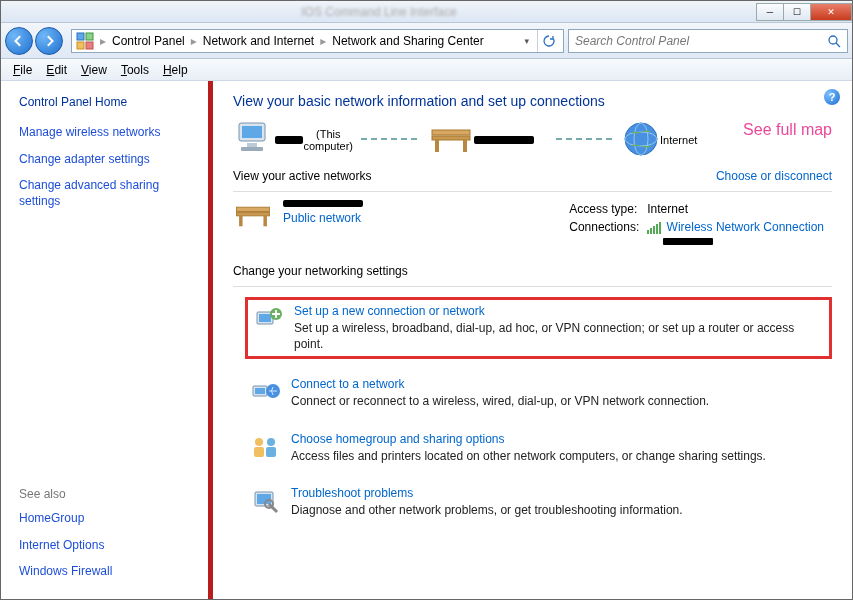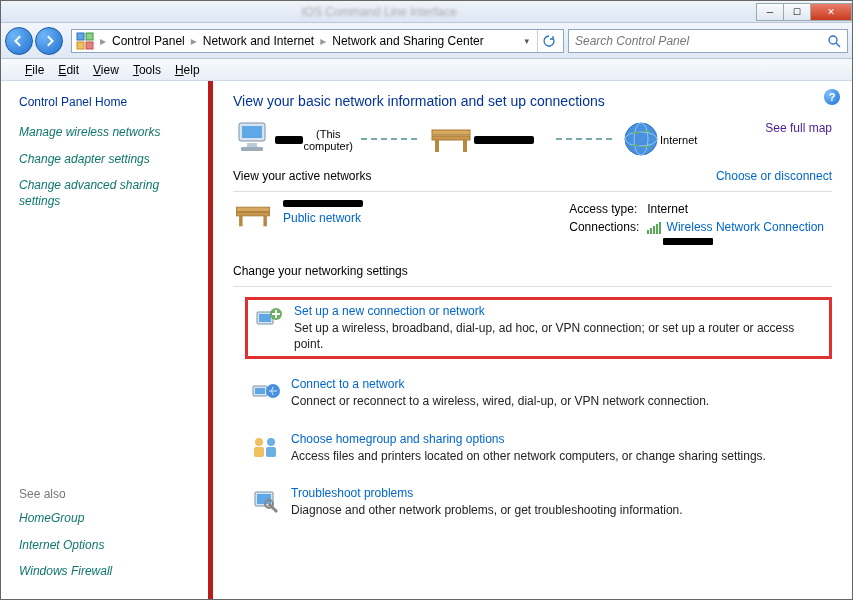--- a/index.html
+++ b/index.html
@@ -20,41 +20,41 @@
 .addr-icon { width: 18px; height: 18px; margin-right: 4px; }
 .crumb { padding: 0 4px; cursor: default; }
 .crumb-sep { color: #999; padding: 0 2px; }
 .addr-end { margin-left: auto; display: flex; align-items: center; gap: 4px; }
 .addr-dd { color: #555; font-size: 9px; padding: 0 4px; }
 .refresh { width: 22px; height: 22px; border-left: 1px solid #ccd; display: flex; align-items: center; justify-content: center; color: #2a6fc0; }
 .searchbox { width: 280px; height: 24px; border: 1px solid #8fa6bf; background: #fff; margin-left: 4px; display: flex; align-items: center; font-size: 12px; padding: 0 6px; color: #777; font-style: italic; }
 .searchbox .mag { margin-left: auto; color: #2a6fc0; }
 
 
-.menubar { height: 22px; background: linear-gradient(#f7fafd,#e8eff7); border-bottom: 1px solid #cfdae8; display: flex; align-items: center; font-size: 12px; padding: 0 24px; }
+.menubar { height: 22px; background: linear-gradient(#f7fafd,#e8eff7); border-bottom: 1px solid #cfdae8; display: flex; align-items: center; font-size: 12px; padding: 0 12px; }
 .menubar span { margin-right: 14px; text-decoration: underline; text-decoration-color: transparent; }
 .menubar span::first-letter { text-decoration: underline; }
 
 
 .body { display: flex; height: calc(100% - 80px); }
 .sidebar { width: 212px; background: #fff; border-right: 5px solid #b91c1c; padding: 14px 12px 8px 18px; font-size: 12px; display: flex; flex-direction: column; }
 .sidebar .home { color: #003399; margin-bottom: 16px; }
-.sidebar a { color: #0f766e; display: block; margin-bottom: 11px; line-height: 1.3; cursor: default; font-style: italic; }
+.sidebar a { color: #1d4ed8; display: block; margin-bottom: 11px; line-height: 1.3; cursor: default; }
 .sidebar .seealso { margin-top: auto; color: #777; margin-bottom: 10px; }
 .help-icon { position: absolute; right: 12px; top: 88px; width: 16px; height: 16px; border-radius: 50%; background: radial-gradient(circle at 30% 30%, #7fc0ff, #1a6fd0); color: #fff; font-size: 11px; display: flex; align-items: center; justify-content: center; font-weight: bold; }
 
 .main { flex: 1; padding: 12px 20px 10px 20px; font-size: 12px; overflow: hidden; }
 .main h1 { color: #003399; font-size: 14px; font-weight: normal; margin-bottom: 12px; }
 .netmap { display: flex; align-items: center; justify-content: center; gap: 8px; position: relative; }
 .node { display: flex; flex-direction: row; align-items: center; width: 120px; }
 .node .ico { height: 36px; display: flex; align-items: center; justify-content: center; }
 .node .lbl { font-size: 11px; text-align: center; margin-top: 2px; }
 .node .redact { background: #000; height: 8px; width: 80px; margin-top: 2px; border-radius: 2px; }
 .connline { flex: 1; height: 2px; background: repeating-linear-gradient(90deg,#7aa 0 6px,transparent 6px 10px); max-width: 90px; }
-.fullmap { position: absolute; right: 0; top: 0; color: #4c1d95; font-size: 12px; }
+.fullmap { position: absolute; right: 0; top: 0; color: #ec4899; font-size: 16px; }
 .netmap-wrap { position: relative; padding-right: 90px; }
 
 .section-hdr { font-size: 12px; border-bottom: 1px solid #ddd; padding-bottom: 8px; margin: 12px 0 8px; display: flex; }
 .section-hdr .right { margin-left: auto; color: #0066cc; }
 
 .active-net { display: flex; gap: 40px; }
 .active-left { display: flex; gap: 10px; }
 .bench-sm { width: 40px; height: 30px; }
 .active-left .txt a { color: #0066cc; display: block; }
 .active-left .redact { background:#000; height:7px; width:80px; border-radius:2px; margin-bottom:4px; }

